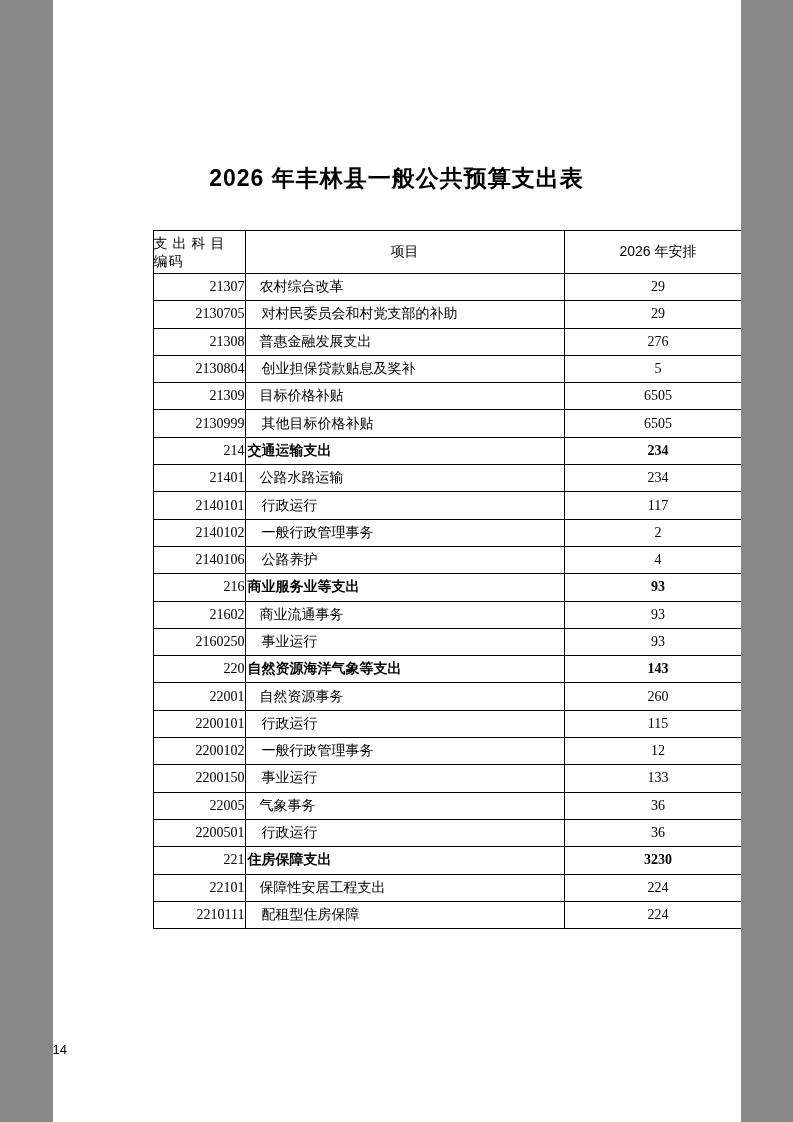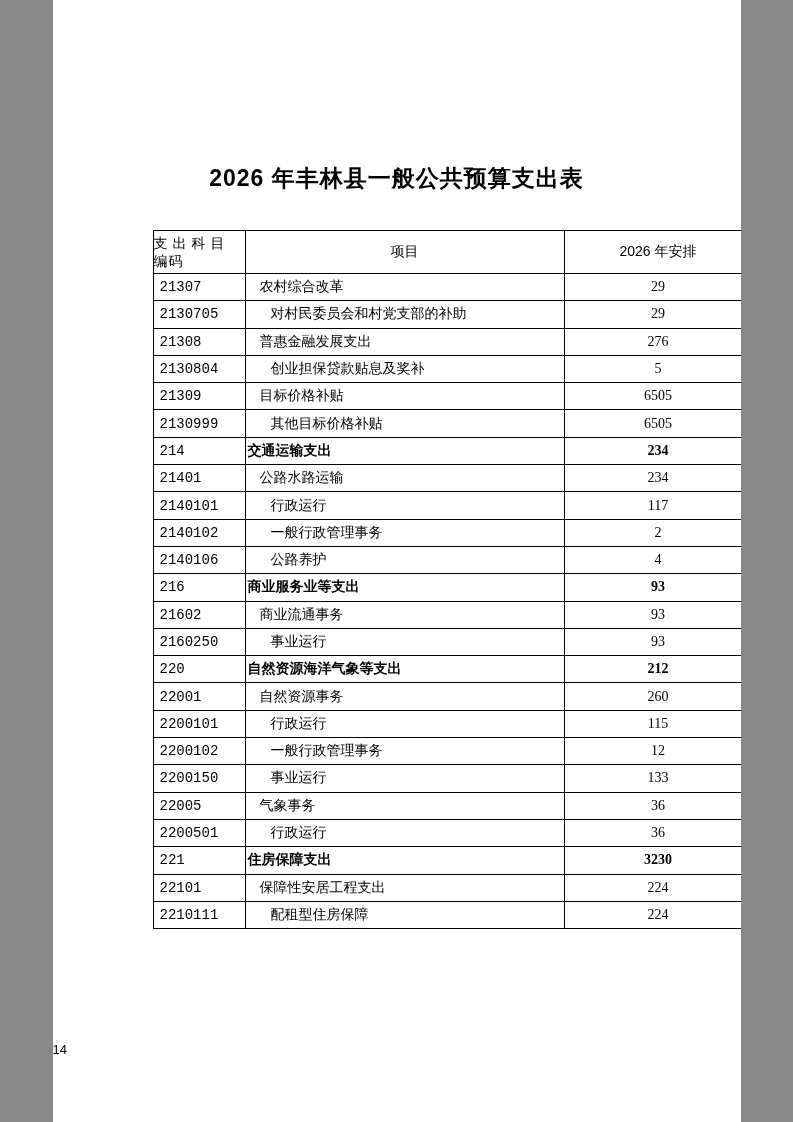--- a/index.html
+++ b/index.html
@@ -55,26 +55,26 @@
     font-family: "Liberation Sans", "DejaVu Sans", sans-serif;
     line-height: 1.3;
   }
   th.h-code .sp { letter-spacing: 5px; display: block; }
   th.h-code .nl { letter-spacing: 1px; display: block; }
   th.h-item, th.h-amount {
     text-align: center;
     font-weight: bold;
     font-family: "Liberation Sans", "DejaVu Sans", sans-serif;
   }
-  td.code-cell { text-align: left; padding-left: 6px; font-family: Liberation Mono, monospace; }
+  td.code-cell { text-align: right; padding-left: 6px; }
   td.item-cell { text-align: left; }
   td.amount-cell { text-align: center; }
   tr.lvl3 td.item-cell { padding-left: 2px; }
   tr.lvl5 td.item-cell { padding-left: 14px; }
-  tr.lvl7 td.item-cell { padding-left: 25px; }
+  tr.lvl7 td.item-cell { padding-left: 16px; }
   tr.bold-row td.item-cell {
     font-weight: bold;
     font-family: Liberation Mono, monospace;
   }
   tr.bold-row td.amount-cell { font-weight: bold; }
   .page-number {
     position: absolute;
     top: 1042px;
     left: 0;
     width: 100%;
@@ -173,21 +173,21 @@
             <td class="amount-cell">93</td>
           </tr>
           <tr class="data-row lvl7">
             <td class="code-cell">2160250</td>
             <td class="item-cell">事业运行</td>
             <td class="amount-cell">93</td>
           </tr>
           <tr class="data-row lvl3 bold-row">
             <td class="code-cell">220</td>
             <td class="item-cell">自然资源海洋气象等支出</td>
-            <td class="amount-cell">212</td>
+            <td class="amount-cell">143</td>
           </tr>
           <tr class="data-row lvl5">
             <td class="code-cell">22001</td>
             <td class="item-cell">自然资源事务</td>
             <td class="amount-cell">260</td>
           </tr>
           <tr class="data-row lvl7">
             <td class="code-cell">2200101</td>
             <td class="item-cell">行政运行</td>
             <td class="amount-cell">115</td>

